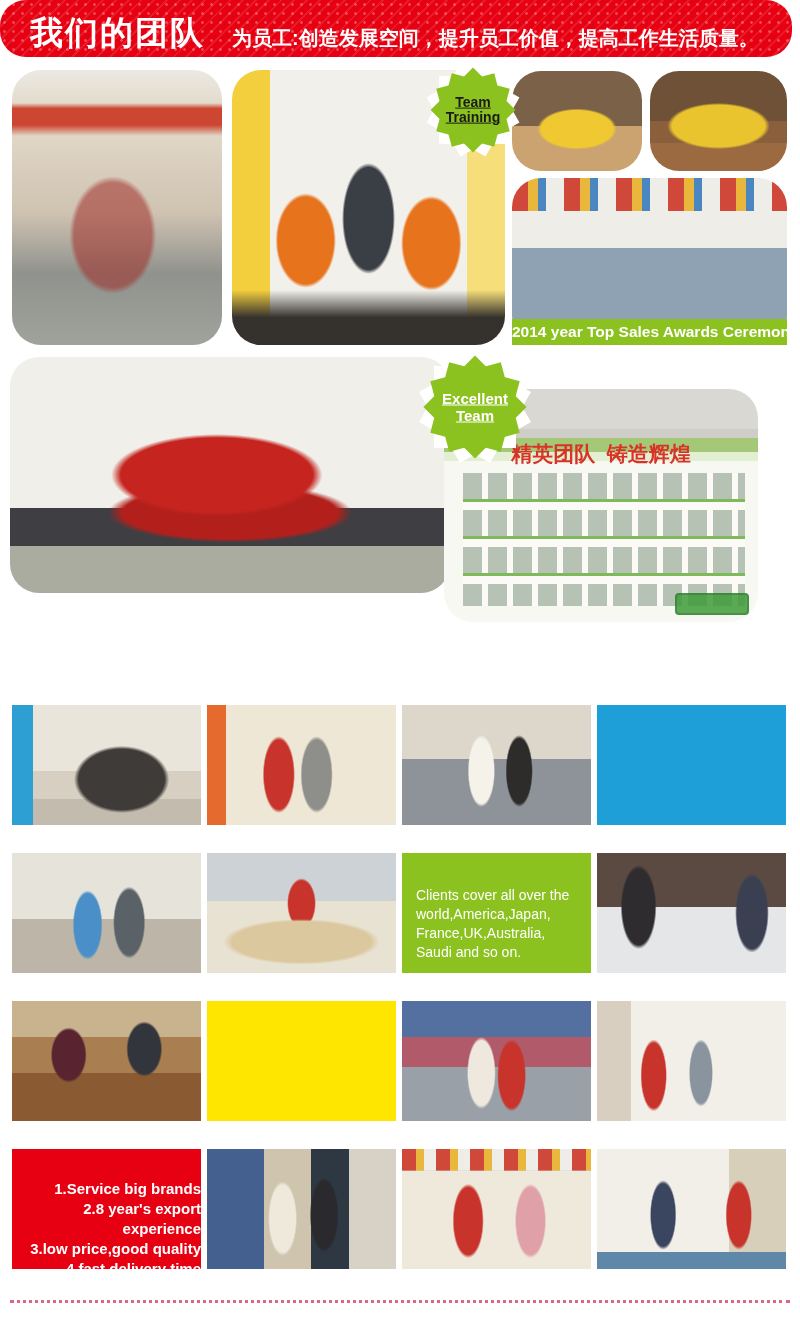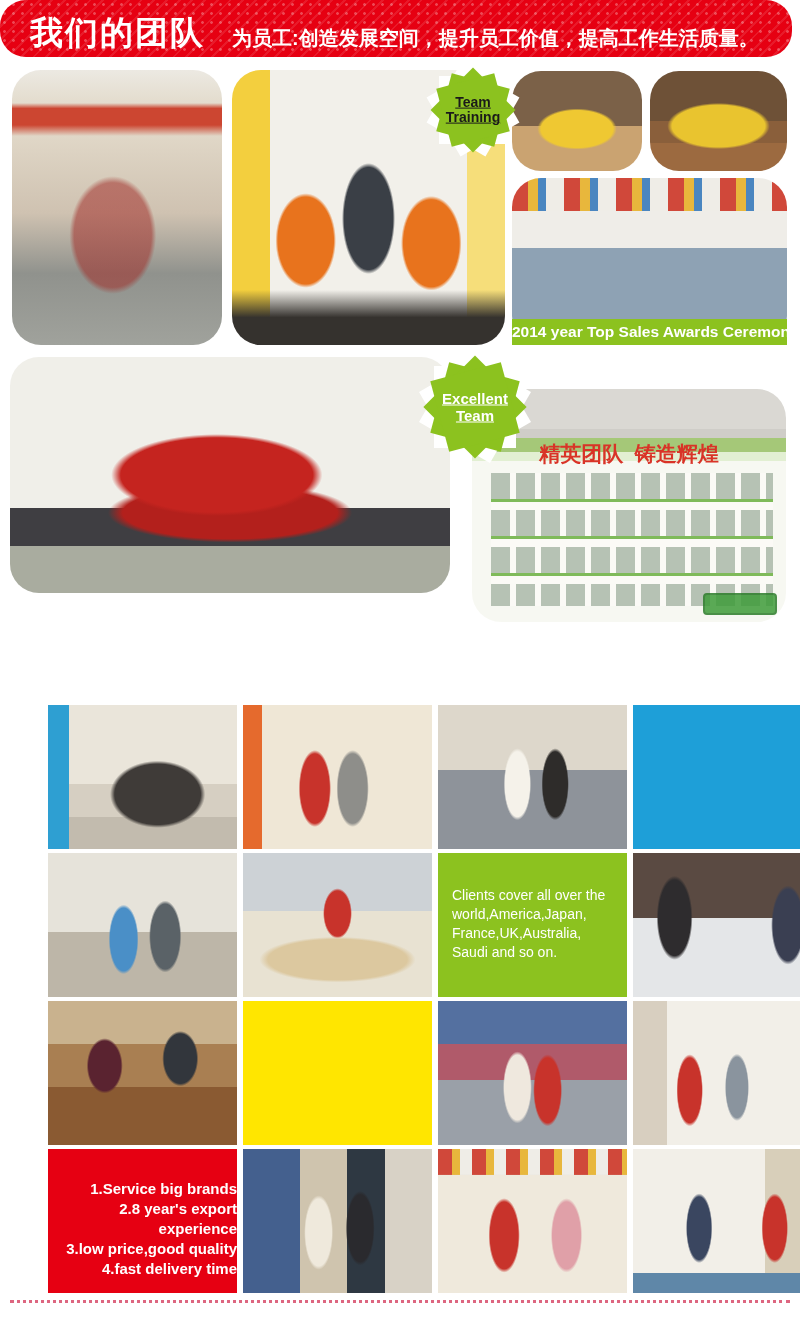--- a/index.html
+++ b/index.html
@@ -39,21 +39,21 @@
        background:radial-gradient(80px 36px at 50% 55%,#e9c42f 0 58%,transparent 64%),
        linear-gradient(180deg,#6e5137 0 50%,#8a5f3b 50% 72%,#9c6a40 72% 100%);}
   .ph5{left:512px;top:178px;width:275px;height:167px;
        background-image:repeating-linear-gradient(90deg,#d0483a 0 16px,#e8b73c 16px 26px,#4a86c0 26px 34px,#efede7 34px 52px),
        linear-gradient(180deg,#efede8 0 42%,#8ea2b4 42% 100%);
        background-size:100% 20%,100% 100%;background-repeat:no-repeat;}
   .ph6{left:10px;top:357px;width:440px;height:236px;
        background:radial-gradient(160px 62px at 47% 50%,#c5241f 0 60%,transparent 66%),
        radial-gradient(185px 45px at 50% 66%,#b3201c 0 58%,transparent 66%),
        linear-gradient(180deg,#f0efe9 0 64%,#3f3e42 64% 80%,#a9ac9f 80% 100%);}
-  .ph7{left:472px;top:357px;width:314px;height:233px;
+  .ph7{left:444px;top:357px;width:314px;height:233px;
        background:linear-gradient(180deg,#dad8d3 0 17%,#cfcdc8 17% 21%,#a5c878 21% 27%,#e2efd2 27% 31%,#f7f8f2 31% 100%);margin-top:32px;}
   .wall-title{position:absolute;left:0;right:0;top:22%;text-align:center;color:#d93327;
        font-size:21px;font-weight:bold;white-space:pre;}
   .wall-board{position:absolute;left:6%;right:4%;top:36%;bottom:7%;background-color:#fbfaf6;
        background-image:repeating-linear-gradient(180deg,transparent 0 26px,#7fba5a 26px 29px,#fbfaf6 29px 37px),
                         repeating-linear-gradient(90deg,#b6c2b4 0 19px,#fbfaf6 19px 25px);}
   .wall-logo{position:absolute;right:3%;bottom:3%;width:70px;height:18px;background:#3f9c3a;
        border:2px solid #2d7d2b;border-radius:4px;opacity:.85;}
 
   
@@ -61,21 +61,21 @@
        color:#fff;font-weight:bold;font-size:15.5px;line-height:26px;text-align:center;white-space:nowrap;}
 
   
   .badge{position:absolute;z-index:5;}
   .sq{position:absolute;left:0;top:0;transform:translate(-50%,-50%) rotate(var(--r));
       width:var(--s);height:var(--s);background:var(--c);}
   .btxt{position:absolute;left:0;top:0;transform:translate(-50%,-50%);text-align:center;
       font-weight:bold;line-height:1.1;z-index:2;text-decoration:underline;}
 
   
-  .t{position:absolute;width:189px;height:144px;margin-left:36px;}
+  .t{position:absolute;width:189px;height:120px;}
   .c1{left:12px;} .c2{left:207px;} .c3{left:402px;} .c4{left:597px;}
   .r1{top:705px;} .r2{top:853px;} .r3{top:1001px;} .r4{top:1149px;text-align:right;}
 
   .t11{background:linear-gradient(90deg,#2e9fd2 0 11%,transparent 11% 100%),
        radial-gradient(78px 55px at 58% 62%,#3f3b38 0 55%,transparent 61%),
        linear-gradient(180deg,#eae5da 0 55%,#d6cfc2 55% 78%,#c2bbae 78% 100%);}
   .t12{background:radial-gradient(26px 62px at 38% 58%,#c8332b 0 56%,transparent 62%),
        radial-gradient(26px 62px at 58% 58%,#8e8e8a 0 56%,transparent 62%),
        linear-gradient(90deg,#e56a2d 0 10%,#efe7d6 10% 100%);}
   .t13{background:radial-gradient(22px 58px at 42% 55%,#f5f2ea 0 56%,transparent 62%),

